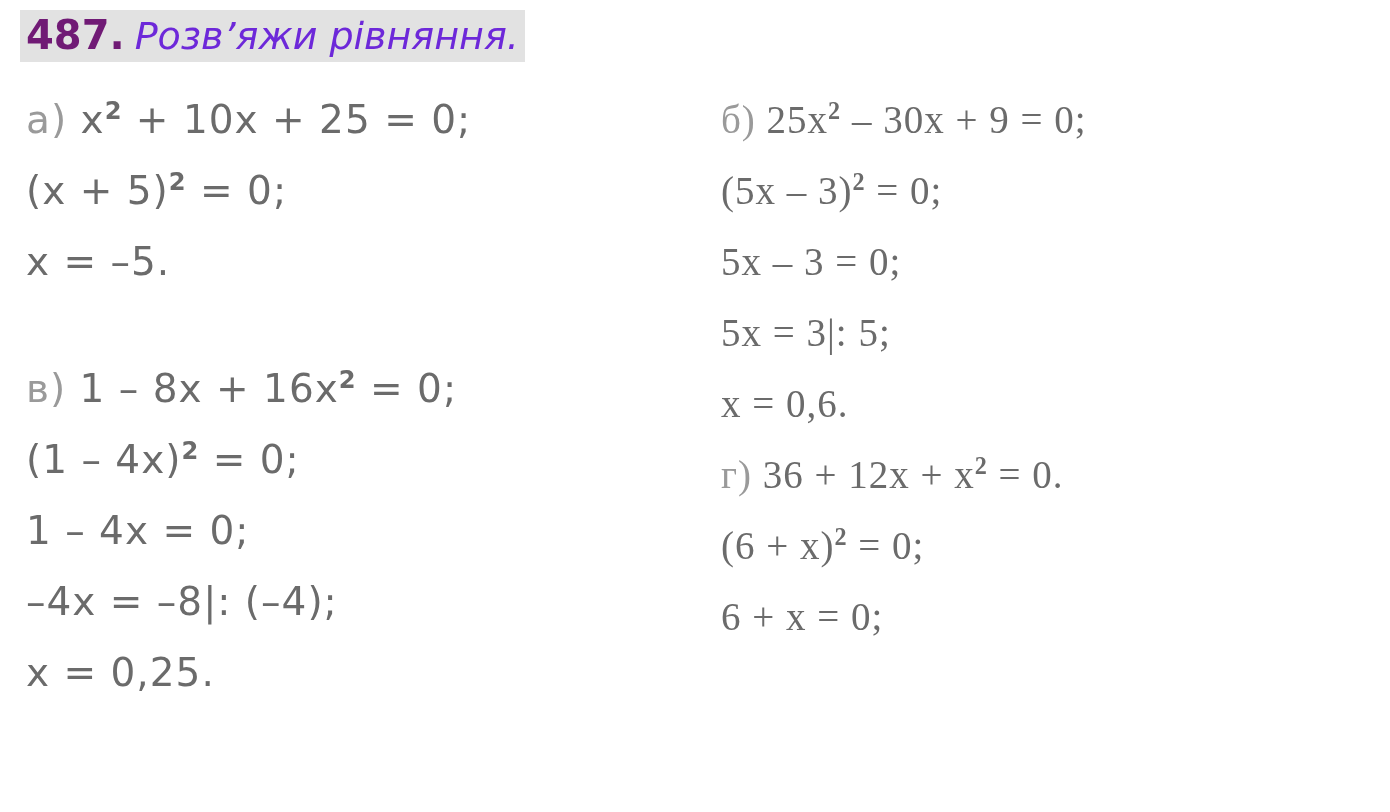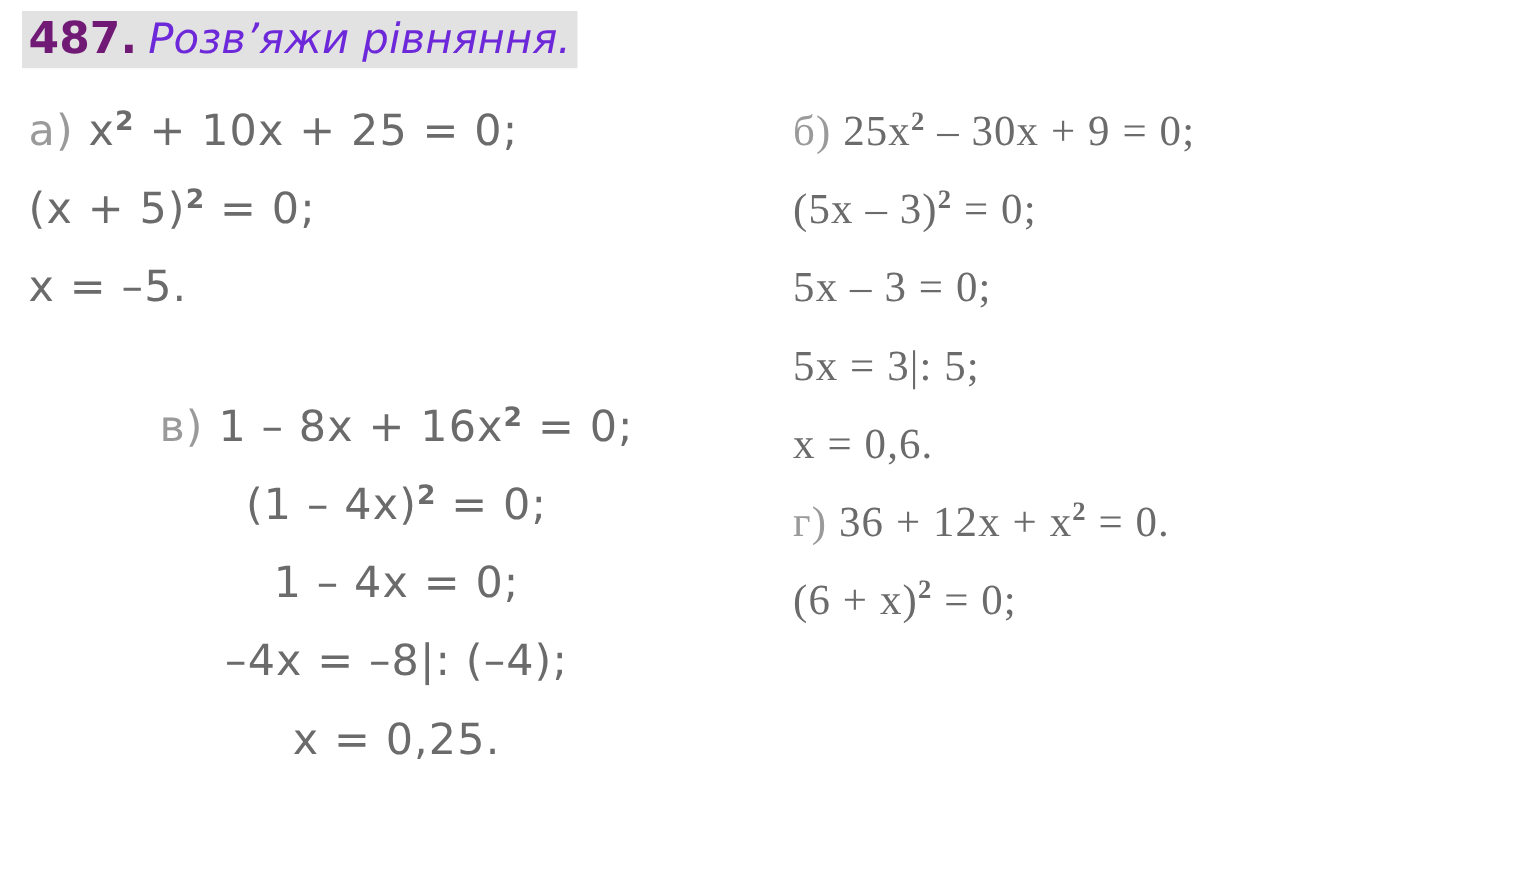--- a/index.html
+++ b/index.html
@@ -50,21 +50,21 @@
     margin-top: 22px;
   }
   .col {
     width: 50%;
     box-sizing: border-box;
   }
   .col.left { padding-left: 10px; }
   .col.right { padding-left: 26px; font-family: Liberation Serif, serif; }
 
   .block { margin-bottom: 0; }
-  .block.gap { margin-top: 56px; text-align: center; }
+  .block.gap { margin-top: 56px; }
 
   .line {
     font-size: 39px;
     line-height: 71px;
     color: #6b6b6b;
     white-space: nowrap;
     letter-spacing: 1px;
   }
   .line .tag {
     color: #9a9a9a;
@@ -146,18 +146,21 @@
       </div>
 
       <div class="block">
         <div class="line">
           <span class="tag">г)</span>
           <span>36 + 12x + x</span><sup>2</sup><span> = 0.</span>
         </div>
         <div class="line">
           <span>(6 + x)</span><sup>2</sup><span> = 0;</span>
         </div>
+        <div class="line">
+          <span>6 + x = 0;</span>
+        </div>
       </div>
 
     </div>
 
   </div>
 </div>
 
 </body></html>

